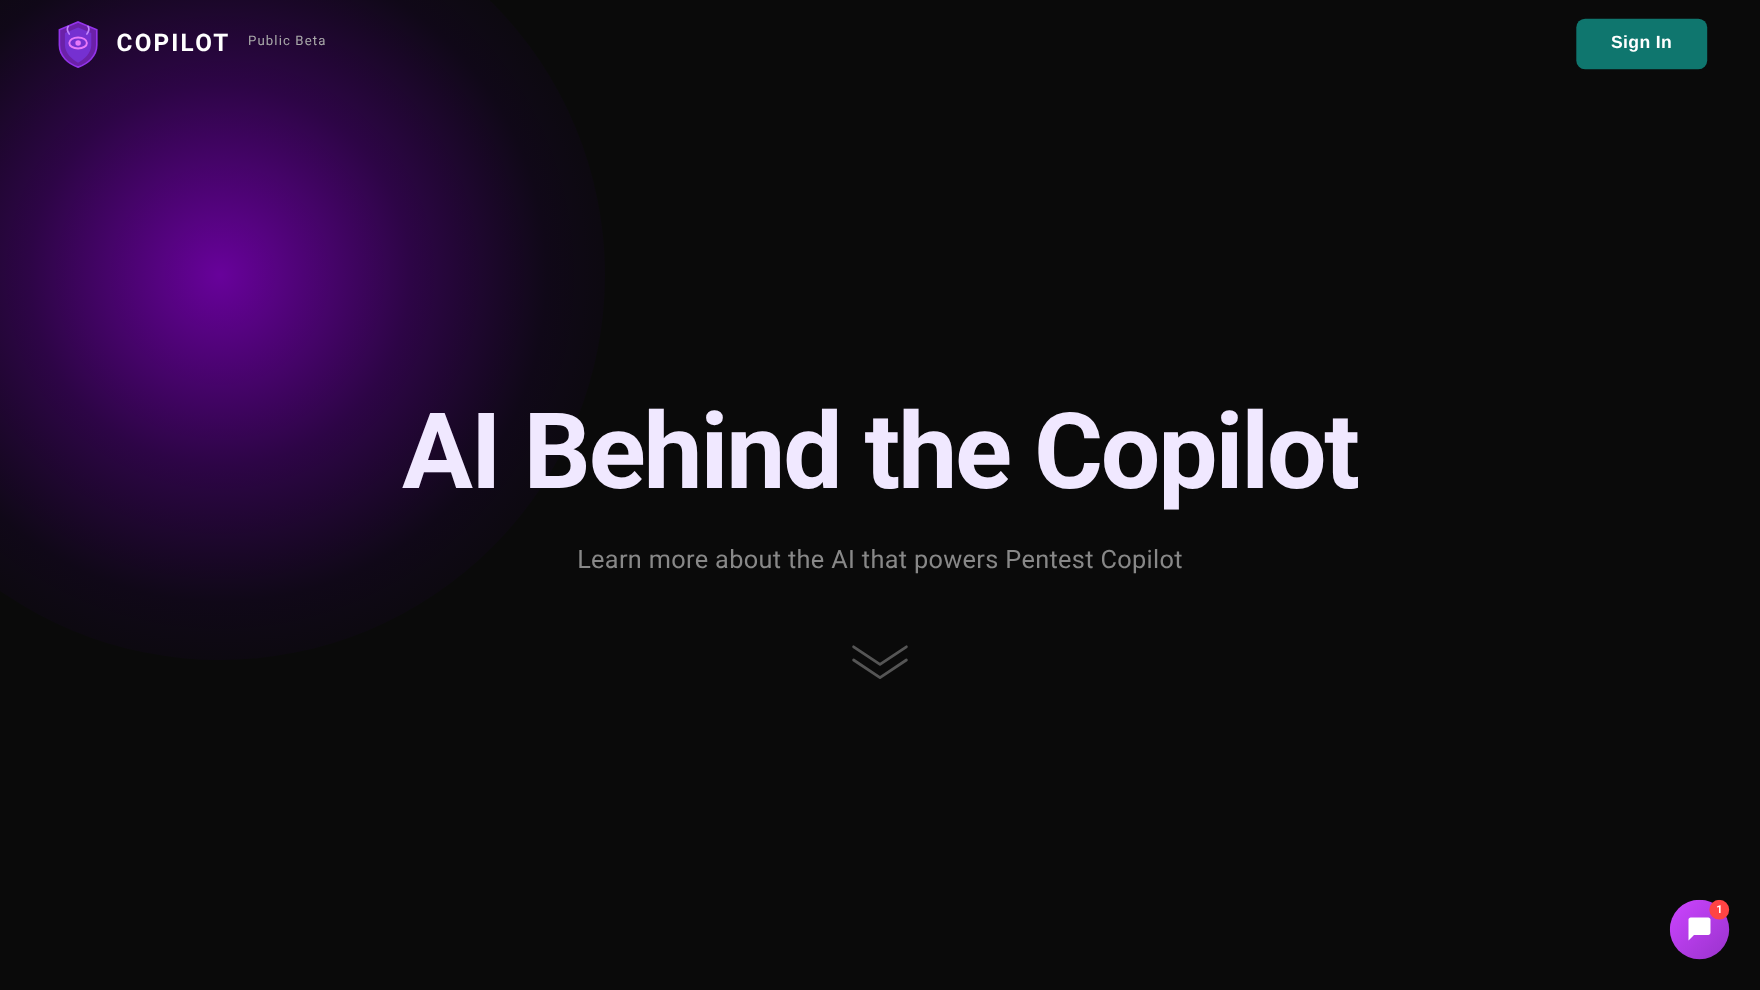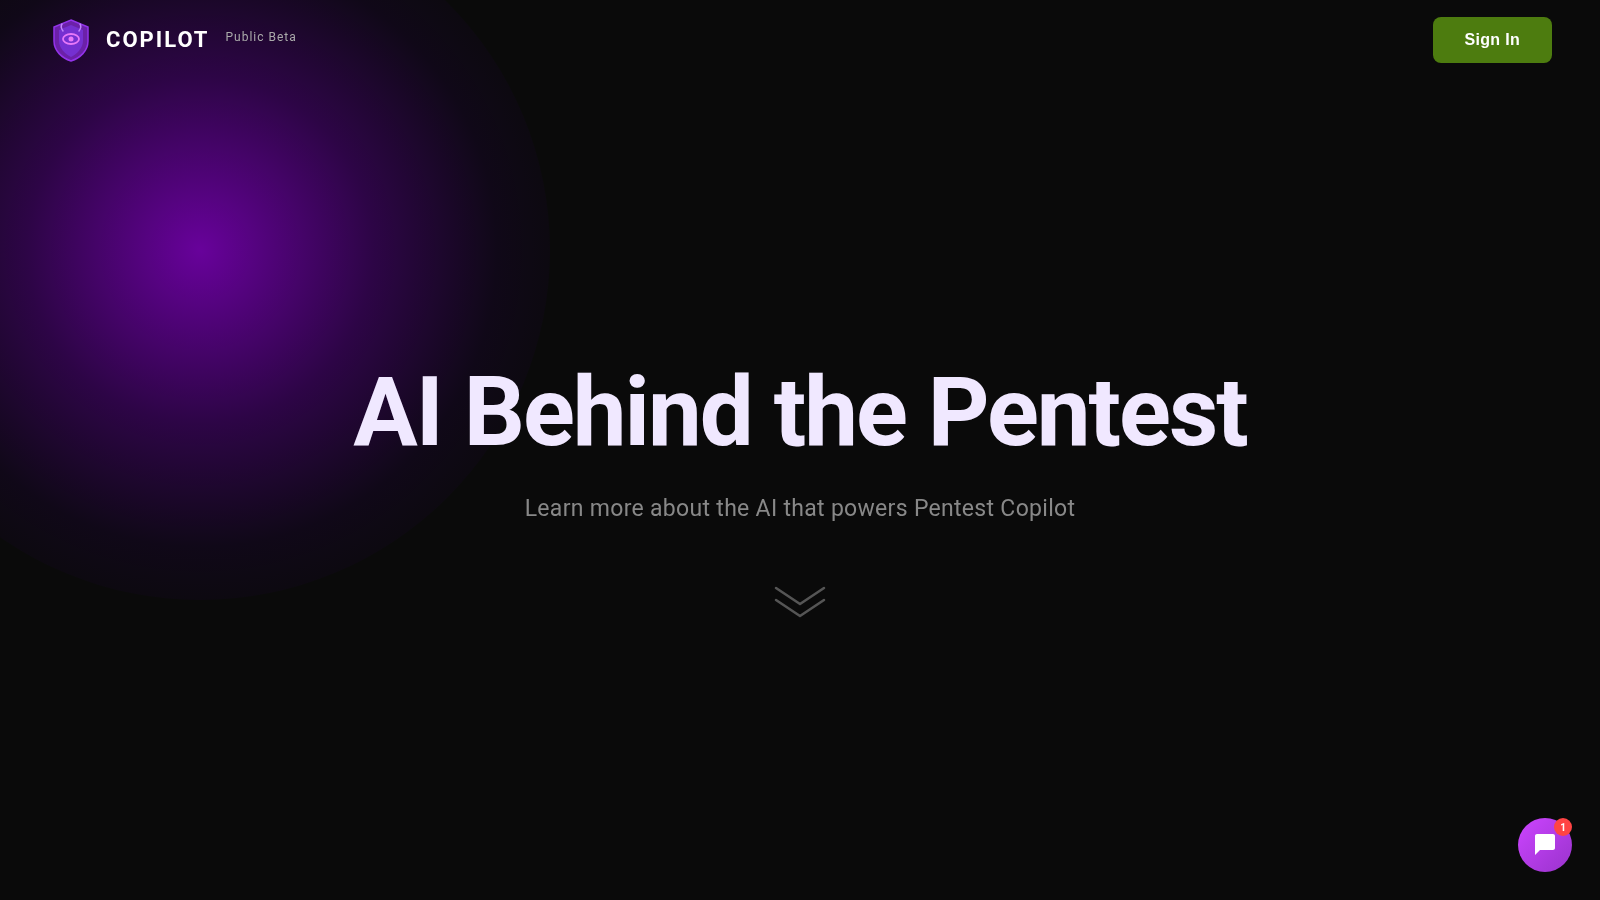--- a/index.html
+++ b/index.html
@@ -91,21 +91,21 @@
       color: #cc44ff;
       font-weight: 500;
     }
 
     .nav-right {
       display: flex;
       align-items: center;
     }
 
     .sign-in-btn {
-      background: #4d7c0f;
+      background: #0f766e;
       color: #ffffff;
       border: none;
       padding: 14px 32px;
       border-radius: 8px;
       font-size: 16px;
       font-weight: 600;
       cursor: pointer;
       letter-spacing: 0.3px;
     }
 
@@ -217,21 +217,21 @@
     </div>
   </div>
 
 
   <div class="nav-right">
     <button class="sign-in-btn">Sign In</button>
   </div>
 </nav>
 
 <section class="hero">
-  <h1 class="hero-title">AI Behind the Pentest</h1>
+  <h1 class="hero-title">AI Behind the Copilot</h1>
   <p class="hero-subtitle">Learn more about the AI that powers Pentest Copilot</p>
   <div class="scroll-indicator">
     <svg class="chevron-svg" viewBox="0 0 60 36" fill="none" xmlns="http://www.w3.org/2000/svg">
       <polyline points="6,6 30,22 54,6" stroke="#888888" stroke-width="2.5" stroke-linecap="round" stroke-linejoin="round" fill="none"></polyline>
       <polyline points="6,18 30,34 54,18" stroke="#888888" stroke-width="2.5" stroke-linecap="round" stroke-linejoin="round" fill="none"></polyline>
     </svg>
   </div>
 </section>
 
 <div class="support-bubble">

